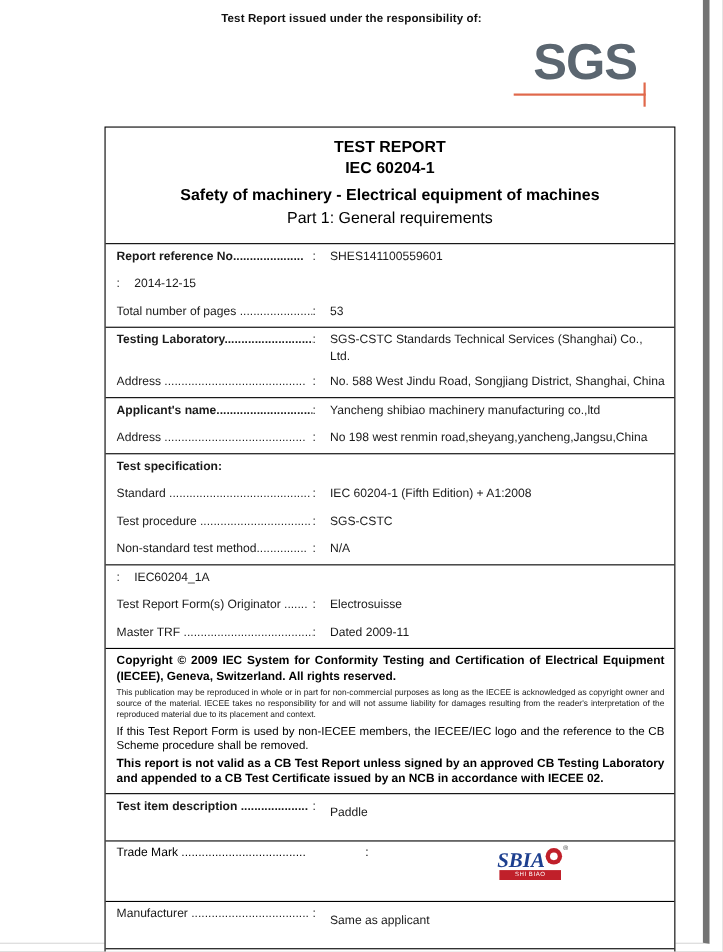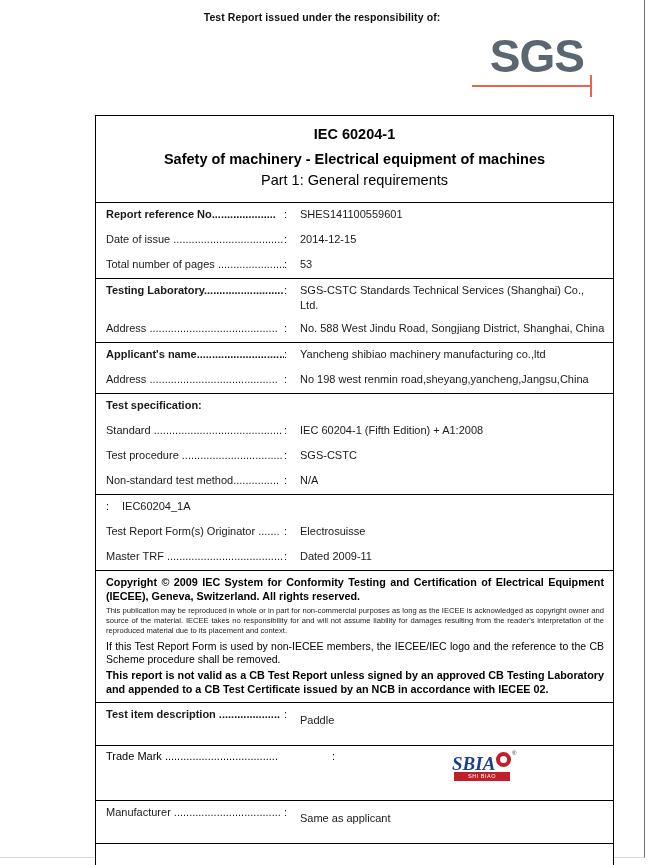--- a/index.html
+++ b/index.html
@@ -20,21 +20,21 @@
     background: #ffffff;
     box-sizing: border-box;
   }
   .page-inner {
     position: absolute;
     left: 0;
     top: 0;
     width: 645px;
     height: 858px;
     background: #ffffff;
-    border-right: 1px solid #737373;
+    border-right: 6px solid #737373;
     border-bottom: 1px solid #d8d8d8;
     box-sizing: border-box;
   }
   .top-note {
     text-align: center;
     font-size: 10.5px;
     font-weight: bold;
     color: #111;
     padding-top: 11px;
     letter-spacing: .1px;
@@ -252,33 +252,33 @@
 
     <div class="logo-row">
       <div class="sgs-logo">SGS</div>
       <div class="sgs-underline"></div>
       <div class="sgs-tick"></div>
     </div>
 
     <div class="doc">
 
       <div class="sec title-block">
+        <div class="t1">TEST REPORT</div>
         <div class="t2">IEC 60204-1</div>
         <div class="t3">Safety of machinery - Electrical equipment of machines</div>
         <div class="t4">Part 1: General requirements</div>
       </div>
 
       <div class="sec">
         <div class="row">
           <span class="lbl bold">Report reference No.....................</span>
           <span class="colon">:</span>
           <span class="val">SHES141100559601</span>
         </div>
         <div class="row">
-          <span class="lbl">Date of issue ....................................</span>
           <span class="colon">:</span>
           <span class="val">2014-12-15</span>
         </div>
         <div class="row">
           <span class="lbl">Total number of pages ......................</span>
           <span class="colon">:</span>
           <span class="val">53</span>
         </div>
       </div>
 

